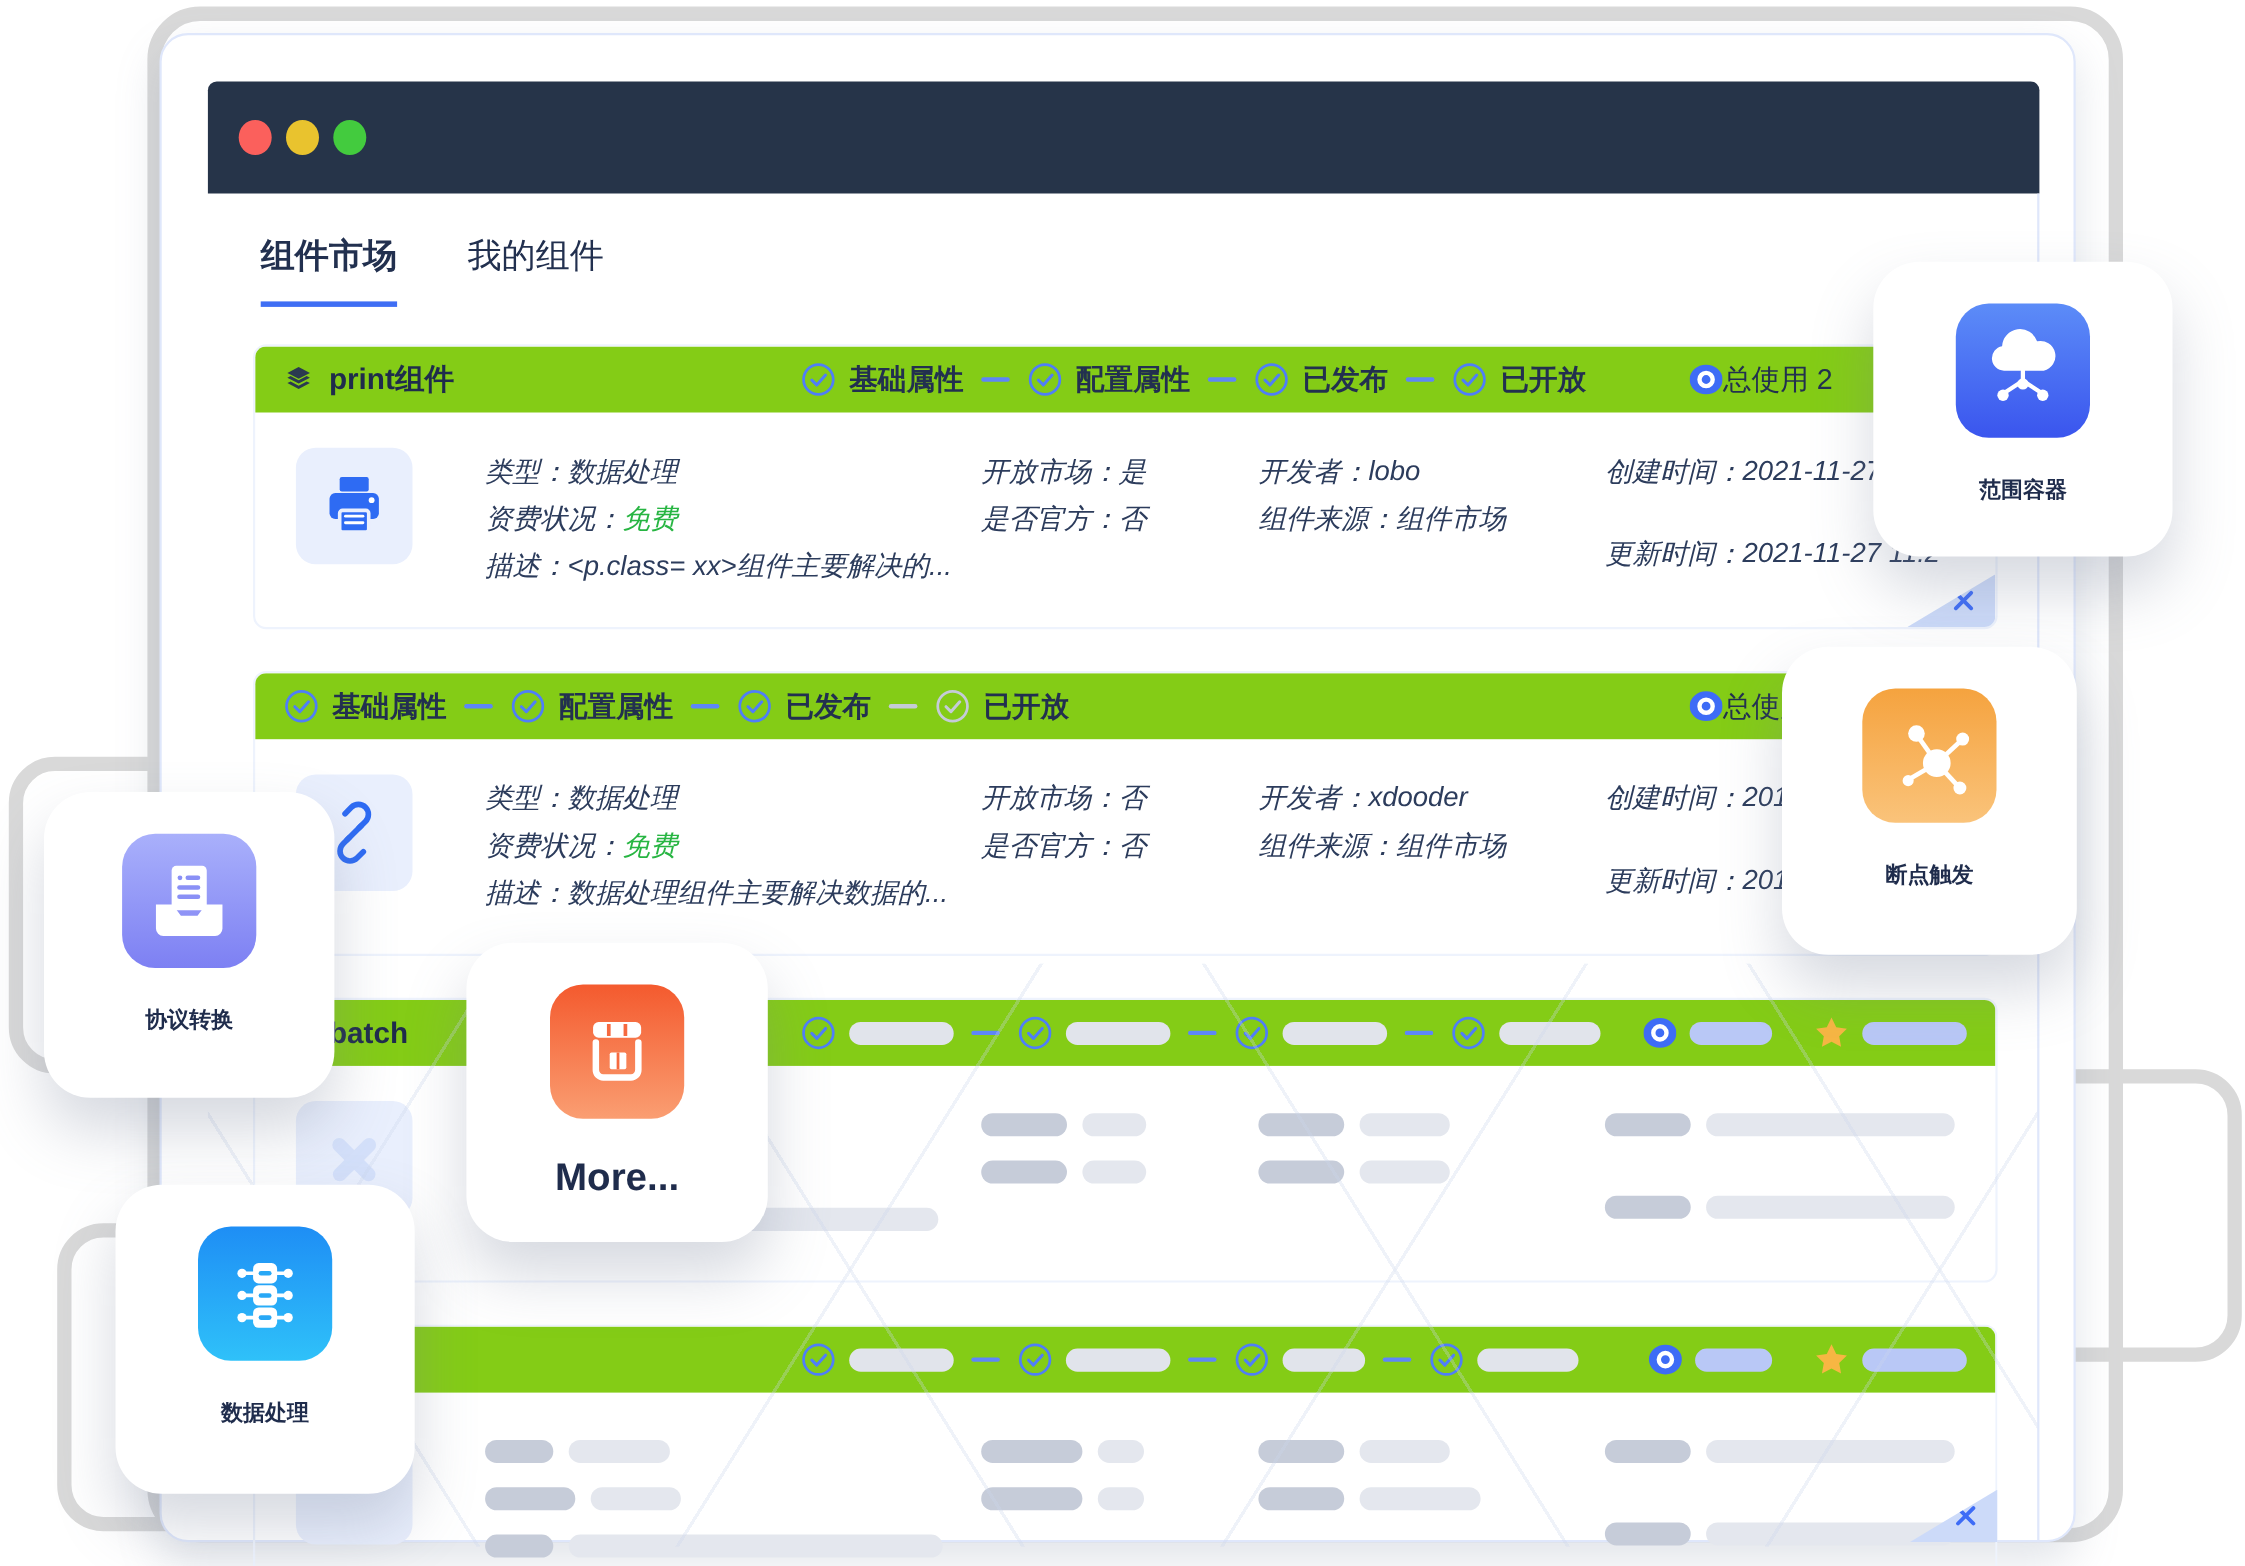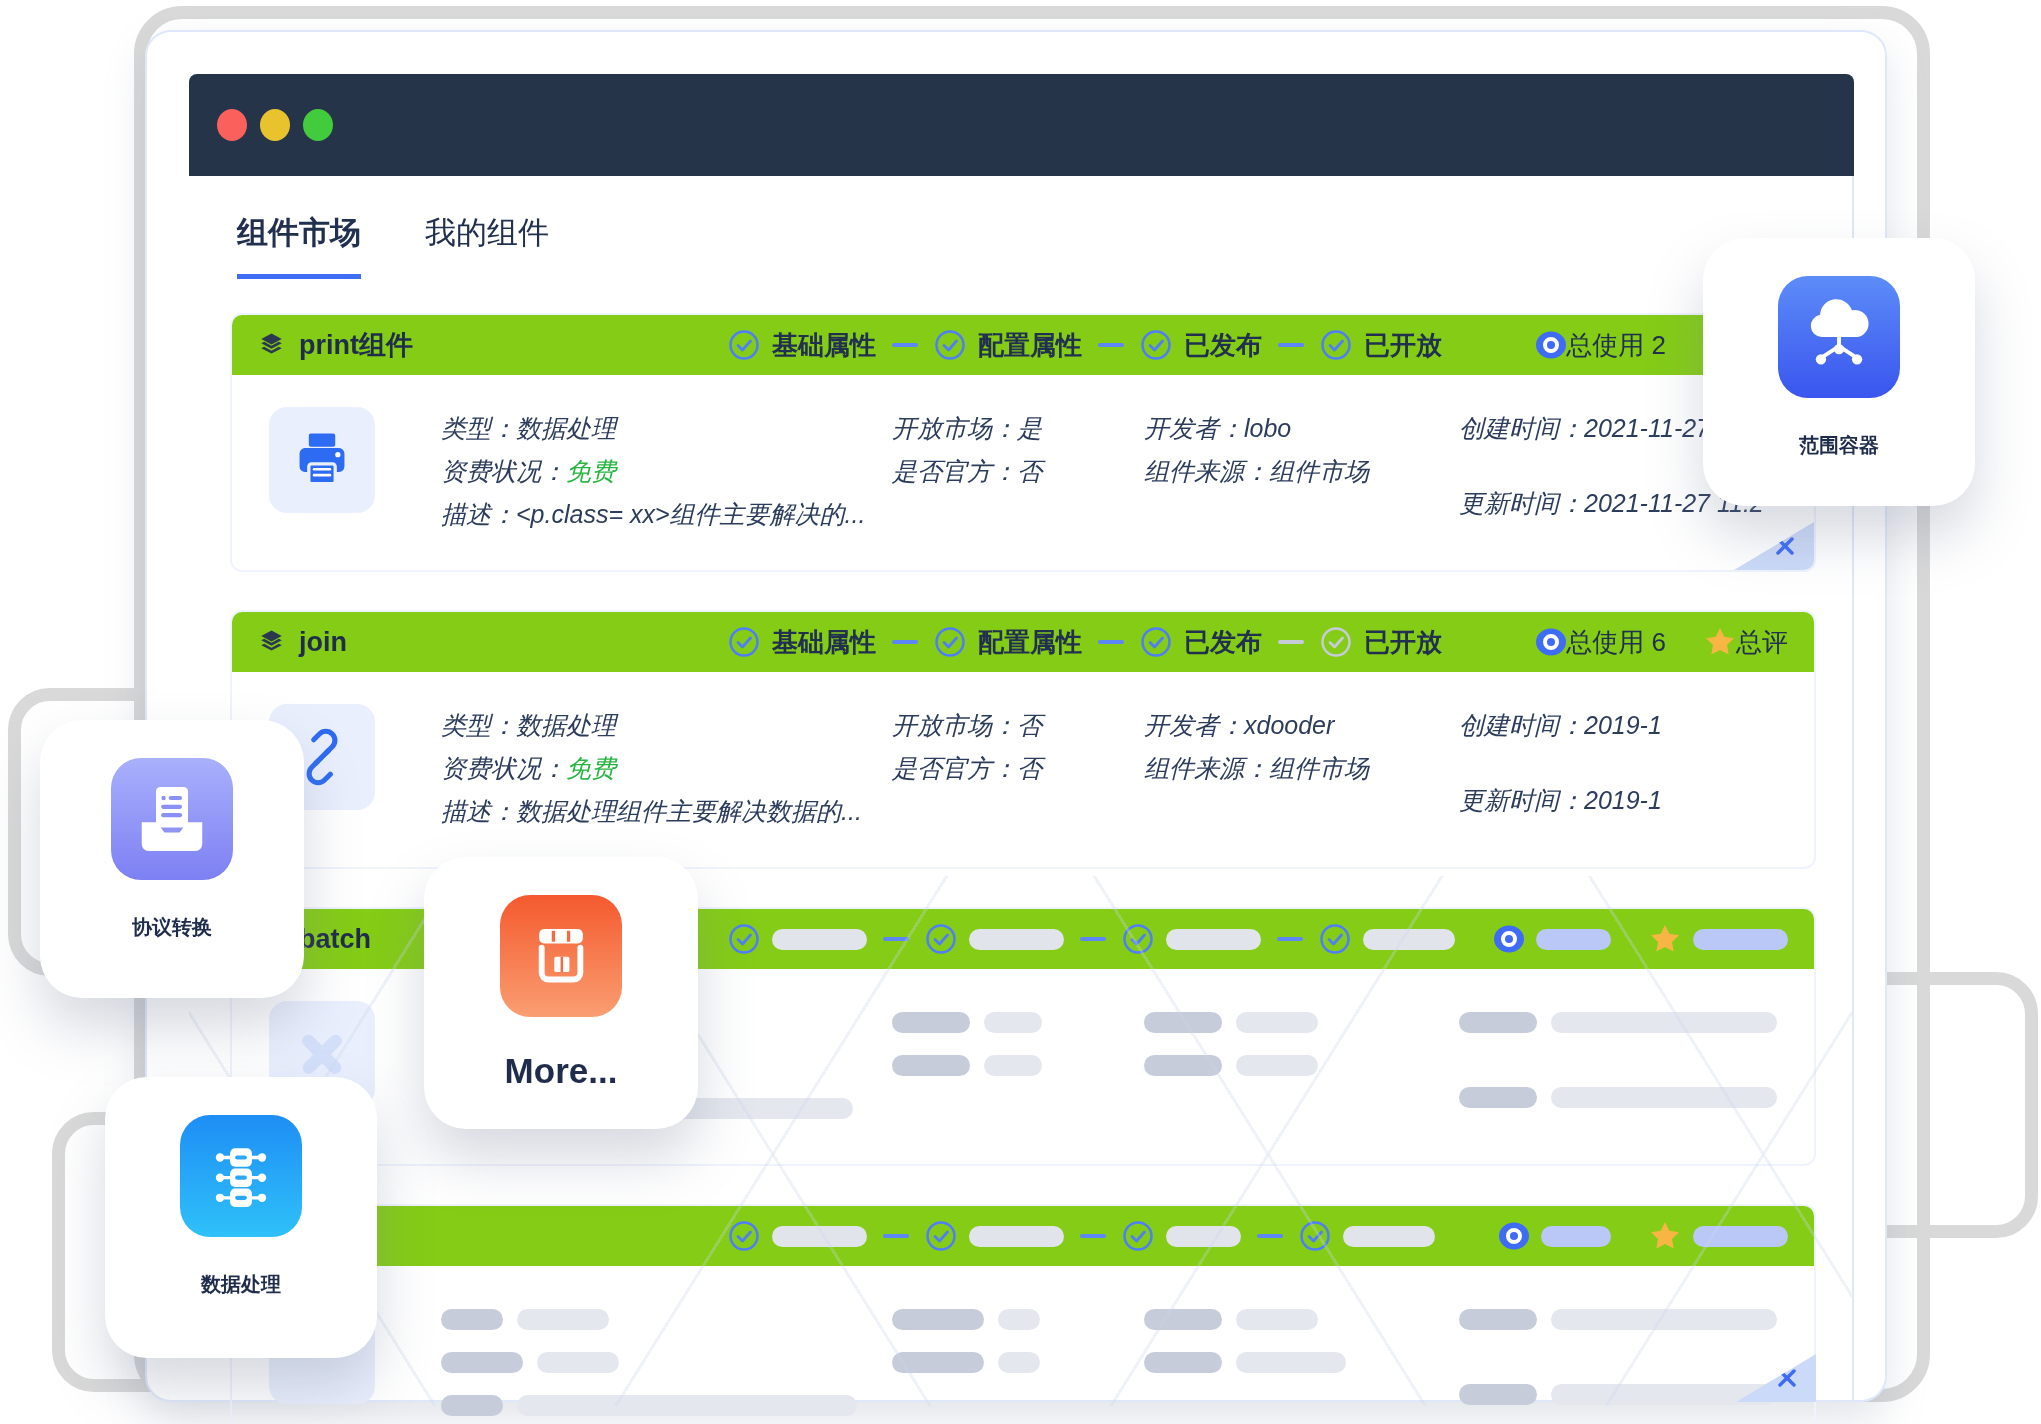--- a/index.html
+++ b/index.html
@@ -240,30 +240,20 @@
                 <g stroke="#3e6cf6" stroke-width="3.5" stroke-linecap="round">
                   <line x1="4" y1="4" x2="18" y2="18"></line>
                   <line x1="18" y1="4" x2="4" y2="18"></line>
                 </g>
               </svg>
           </div>
         </div>
 
         <div class="comp-card">
           <div class="card-header">
-            <div class="card-left">
-              <svg class="chk" style="width:27px;height:27px" viewBox="0 0 100 100">
-                <g fill="#2a3950">
-                    <path d="M50 6 88 26 50 46 12 26Z"></path>
-                    <path d="M12 42 50 62 88 42 77 36.5 50 51 23 36.5Z"></path>
-                    <path d="M12 60 50 80 88 60 77 54.5 50 69 23 54.5Z"></path>
-                  </g>
-              </svg>
-              <span class="comp-name">join</span>
-            </div>
             <div class="badges">
               <span class="badge">
                   <svg class="chk" viewBox="0 0 32 32">
                     <circle cx="16" cy="16" r="13.5" fill="none" stroke="#4f7ef8" stroke-width="2.5"></circle>
                     <polyline points="10,16.5 14.5,21 22.5,12" fill="none" stroke="#4f7ef8" stroke-width="2.8" stroke-linecap="round" stroke-linejoin="round"></polyline>
                   </svg>
                   <span class="badge-label">基础属性</span>
                 </span>
               <span class="dash"></span>
               <span class="badge">
@@ -597,20 +587,38 @@
             <line x1="52" y1="62" x2="69" y2="73"></line>
           </g>
         <circle cx="50" cy="64" r="6" fill="#fff"></circle>
           <circle cx="29" cy="76" r="6" fill="#fff"></circle>
           <circle cx="71" cy="76" r="6" fill="#fff"></circle>
       </svg>
     </div>
     <div class="fc-label">范围容器</div>
   </div>
 
+  <div class="float-card fc-bp">
+    <div class="fc-icon g-orange">
+      <svg width="84" height="84" viewBox="0 0 100 100">
+        <g stroke="#fff" stroke-width="5">
+            <line x1="58" y1="58" x2="36" y2="27"></line>
+            <line x1="58" y1="58" x2="85" y2="33"></line>
+            <line x1="58" y1="58" x2="82" y2="84"></line>
+            <line x1="58" y1="58" x2="29" y2="75"></line>
+          </g>
+        <circle cx="58" cy="58" r="15" fill="#fff"></circle>
+          <circle cx="36" cy="26" r="9" fill="#fff"></circle>
+          <circle cx="86" cy="32" r="7" fill="#fff"></circle>
+          <circle cx="83" cy="85" r="7" fill="#fff"></circle>
+          <circle cx="27" cy="77" r="6" fill="#fff"></circle>
+      </svg>
+    </div>
+    <div class="fc-label">断点触发</div>
+  </div>
 
   <div class="float-card fc-mo">
     <div class="fc-icon g-red">
       <svg width="84" height="84" viewBox="0 0 100 100">
         <rect x="24" y="18" width="52" height="17" rx="6" fill="#fff"></rect>
         <g stroke="#f66a40" stroke-width="4">
             <line x1="41" y1="20" x2="41" y2="33"></line>
             <line x1="59" y1="20" x2="59" y2="33"></line>
           </g>
         <path d="M27 40v30a8 8 0 0 0 8 8h30a8 8 0 0 0 8-8V40" stroke="#fff" stroke-width="7" fill="none" stroke-linecap="round"></path>

